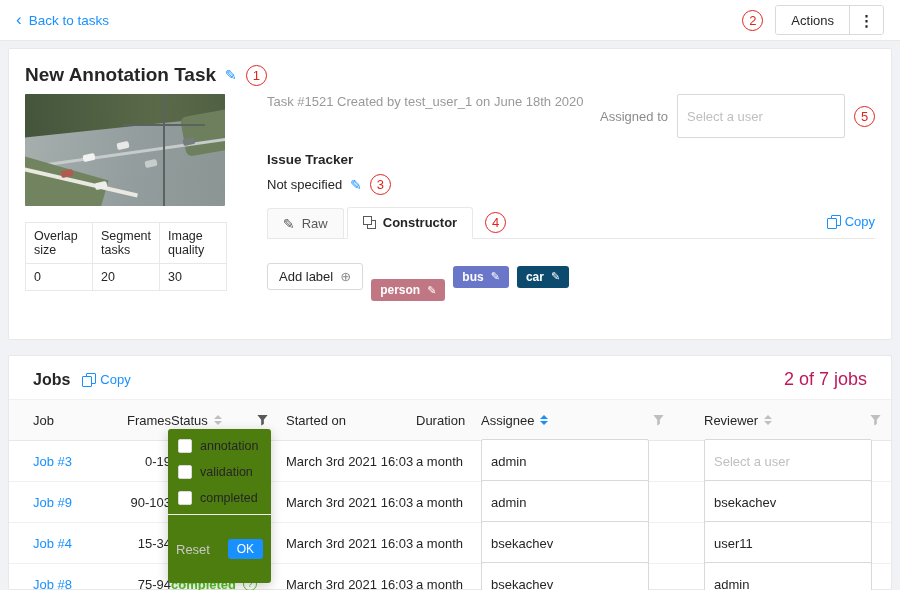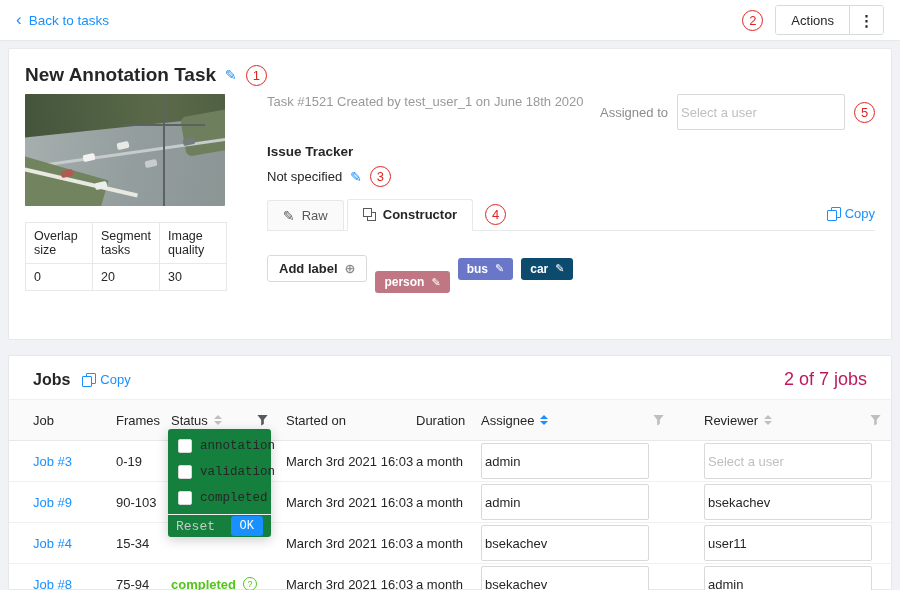--- a/index.html
+++ b/index.html
@@ -61,74 +61,74 @@
   .car.c5 { left: 158px; top: 44px; width: 12px; height: 7px; background: #757d7b; }
   .car.c6 { left: 70px; top: 88px; width: 12px; height: 7px; background: #eceeec; }
   .params { border-collapse: collapse; margin-top: 16px; table-layout: fixed; }
   .params td { border: 1px solid #e8e8e8; width: 67px; padding: 6px 8px; font-size: 12.5px; color: #262626; vertical-align: top; }
   
   .right-col { flex: 1; margin-left: 32px; min-width: 0; }
   .meta-row { display: flex; align-items: flex-start; }
   .meta { color: #999; font-size: 13px; }
   .assigned { margin-left: auto; display: flex; align-items: center; gap: 9px; }
   .assigned-label { color: #8c8c8c; font-size: 13px; }
-  .user-input { height: 36px; width: 168px; border: 1px solid #d9d9d9; border-radius: 2px; padding: 0 3px; font-size: 13px; color: #262626; font-family: inherit; outline: none; background: #fff; }
+  .user-input { height: 44px; width: 168px; border: 1px solid #d9d9d9; border-radius: 2px; padding: 0 9px; font-size: 13px; color: #262626; font-family: inherit; outline: none; background: #fff; }
   .user-input::placeholder { color: #bfbfbf; }
   .issue-label { margin-top: 14px; font-weight: 700; font-size: 13.5px; }
   .issue-row { margin-top: 7px; display: flex; align-items: center; gap: 8px; font-size: 13px; }
   
   .tabs-wrap { margin-top: 12px; }
   .tabbar { display: flex; align-items: flex-end; border-bottom: 1px solid #e8e8e8; }
   .tab { display: flex; align-items: center; gap: 7px; padding: 7px 15px; font-size: 13px; border: 1px solid #e8e8e8; border-bottom: none; border-radius: 3px 3px 0 0; background: #fafafa; color: #595959; margin-right: 3px; cursor: pointer; position: relative; }
   .tab.active { background: #fff; color: #262626; font-weight: 600; margin-bottom: -1px; border-bottom: 1px solid #fff; padding-bottom: 8px; }
   .callout-tab { align-self: center; margin-left: 9px; }
   .copy-link { margin-left: auto; display: flex; align-items: center; gap: 5px; color: #1890ff; cursor: pointer; padding-bottom: 9px; font-size: 13px; }
   .copy-ico { position: relative; width: 13px; height: 13px; display: inline-block; flex: none; }
   .copy-ico::after { content: ""; position: absolute; left: 4px; top: 0; width: 8px; height: 9px; border: 1.2px solid #1890ff; border-radius: 1px; }
   .copy-ico::before { content: ""; position: absolute; left: 0; top: 3px; width: 8px; height: 9px; border: 1.2px solid #1890ff; border-radius: 1px; background: #fff; z-index: 1; }
   .blocks-icon { position: relative; width: 13px; height: 13px; display: inline-block; flex: none; }
   .blocks-icon::after { content: ""; position: absolute; right: 0; bottom: 0; width: 7px; height: 7px; border: 1.2px solid #595959; }
   .blocks-icon::before { content: ""; position: absolute; left: 0; top: 0; width: 7px; height: 7px; border: 1.2px solid #595959; background: #fff; z-index: 1; }
   .tab-content { padding: 13px 0 0; display: flex; align-items: center; gap: 8px; }
-  .add-label { display: inline-flex; align-items: center; gap: 7px; border: 1px solid #d9d9d9; border-radius: 3px; background: #fff; padding: 5px 11px; font-size: 13px; color: #262626; cursor: pointer; font-family: inherit; font-weight: bold; }
+  .add-label { display: inline-flex; align-items: center; gap: 7px; border: 1px solid #d9d9d9; border-radius: 3px; background: #fff; padding: 5px 11px; font-size: 13px; color: #262626; cursor: pointer; font-family: inherit; }
   .plus { color: #8c8c8c; font-size: 13px; line-height: 1; }
   .chip { display: inline-flex; align-items: center; gap: 7px; color: #fff; font-size: 12px; font-weight: 600; padding: 4px 9px; border-radius: 3px; cursor: pointer; }
   
   .jobs-head { display: flex; align-items: center; padding: 13px 24px 9px; }
   .jobs-title { font-size: 16px; font-weight: 700; }
   .jobs-copy { display: flex; align-items: center; gap: 5px; color: #1890ff; margin-left: 12px; cursor: pointer; }
   .jobs-count { margin-left: auto; font-size: 18px; color: #be185d; text-align: right; }
   .thead { display: flex; align-items: center; height: 42px; background: #fafafa; border-top: 1px solid #f0f0f0; border-bottom: 1px solid #e8e8e8; padding-left: 24px; font-size: 13px; color: #262626; }
   .trow { display: flex; align-items: center; height: 41px; border-bottom: 1px solid #f0f0f0; padding-left: 24px; }
   .trow:last-child { border-bottom: none; }
   .col-job { width: 83px; flex: none; }
-  .col-frames { width: 55px; flex: none; }
+  .col-frames { width: 55px; flex: none; text-align: right; }
   .col-status { width: 115px; flex: none; display: flex; align-items: center; }
   .col-started { width: 130px; flex: none; }
   .col-duration { width: 65px; flex: none; }
   .col-assignee { width: 223px; flex: none; display: flex; align-items: center; }
   .col-reviewer { flex: 1; display: flex; align-items: center; }
   .job-link { color: #1890ff; cursor: pointer; text-decoration: none; text-align: center; }
   .sorter { display: inline-flex; flex-direction: column; gap: 2px; margin-left: 6px; }
   .car-up { width: 0; height: 0; border-left: 4px solid transparent; border-right: 4px solid transparent; border-bottom: 4.5px solid #bfbfbf; }
   .car-dn { width: 0; height: 0; border-left: 4px solid transparent; border-right: 4px solid transparent; border-top: 4.5px solid #bfbfbf; }
   .car-up.on { border-bottom-color: #1890ff; }
   .car-dn.on { border-top-color: #1890ff; }
   .funnel { width: 11px; height: 11px; background: #bfbfbf; clip-path: polygon(0 0,100% 0,62% 48%,62% 86%,38% 100%,38% 48%); display: inline-block; flex: none; cursor: pointer; }
   .funnel.dark { background: #595959; }
   .f-status { margin-left: auto; margin-right: 18px; }
   .f-assignee { margin-left: auto; margin-right: 40px; }
   .f-reviewer { margin-left: auto; margin-right: 10px; }
   .status-completed { color: #52c41a; font-weight: 700; }
   .qmark { width: 14px; height: 14px; border: 1px solid #52c41a; border-radius: 50%; color: #52c41a; font-size: 9px; display: inline-flex; align-items: center; justify-content: center; margin-left: 7px; flex: none; }
   
-  .status-dropdown { position: absolute; left: 159px; top: 73px; width: 103px; background: #15803d; border-radius: 3px; box-shadow: 0 3px 12px rgba(0,0,0,0.2); z-index: 10; padding-top: 4px; font-family: Liberation Mono, monospace; }
+  .status-dropdown { position: absolute; left: 159px; top: 73px; width: 103px; background: #4d7c0f; border-radius: 3px; box-shadow: 0 3px 12px rgba(0,0,0,0.2); z-index: 10; padding-top: 4px; }
   .sd-item { display: flex; align-items: center; gap: 8px; padding: 6px 10px; font-size: 12.5px; color: #262626; cursor: pointer; }
   .checkbox { width: 14px; height: 14px; border: 1px solid #d9d9d9; border-radius: 2px; background: #fff; flex: none; }
-  .sd-footer { border-top: 1px solid #f0f0f0; display: flex; justify-content: space-between; align-items: center; padding: 1px 8px; margin-top: 3px; }
+  .sd-footer { border-top: 1px solid #f0f0f0; display: flex; justify-content: space-between; align-items: center; padding: 24px 8px; margin-top: 3px; }
   .sd-reset { color: #c9c9c9; font-size: 13px; cursor: not-allowed; }
   .sd-ok { background: #1890ff; border: none; color: #fff; font-size: 12px; padding: 3px 9px; border-radius: 3px; cursor: pointer; font-family: inherit; margin-left: 6px; }
 </style>
 </head>
 <body>
 
 <header class="topbar">
   <a class="back">
     <span class="chev">‹</span>
     <span>Back to tasks</span>

